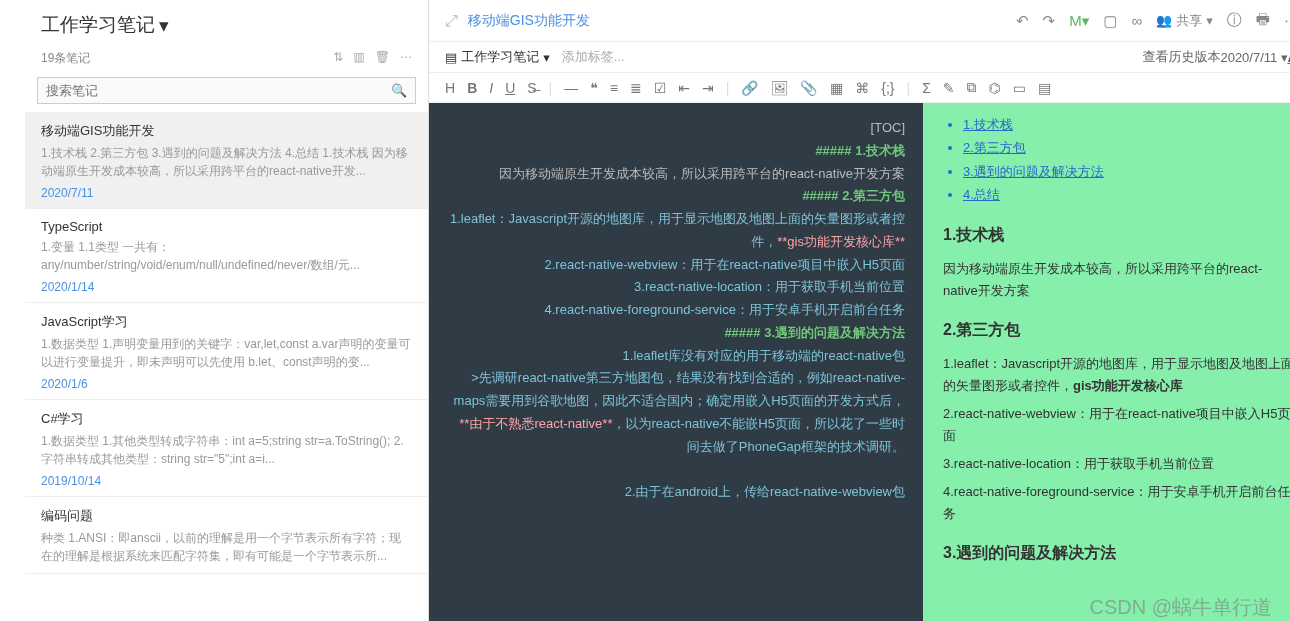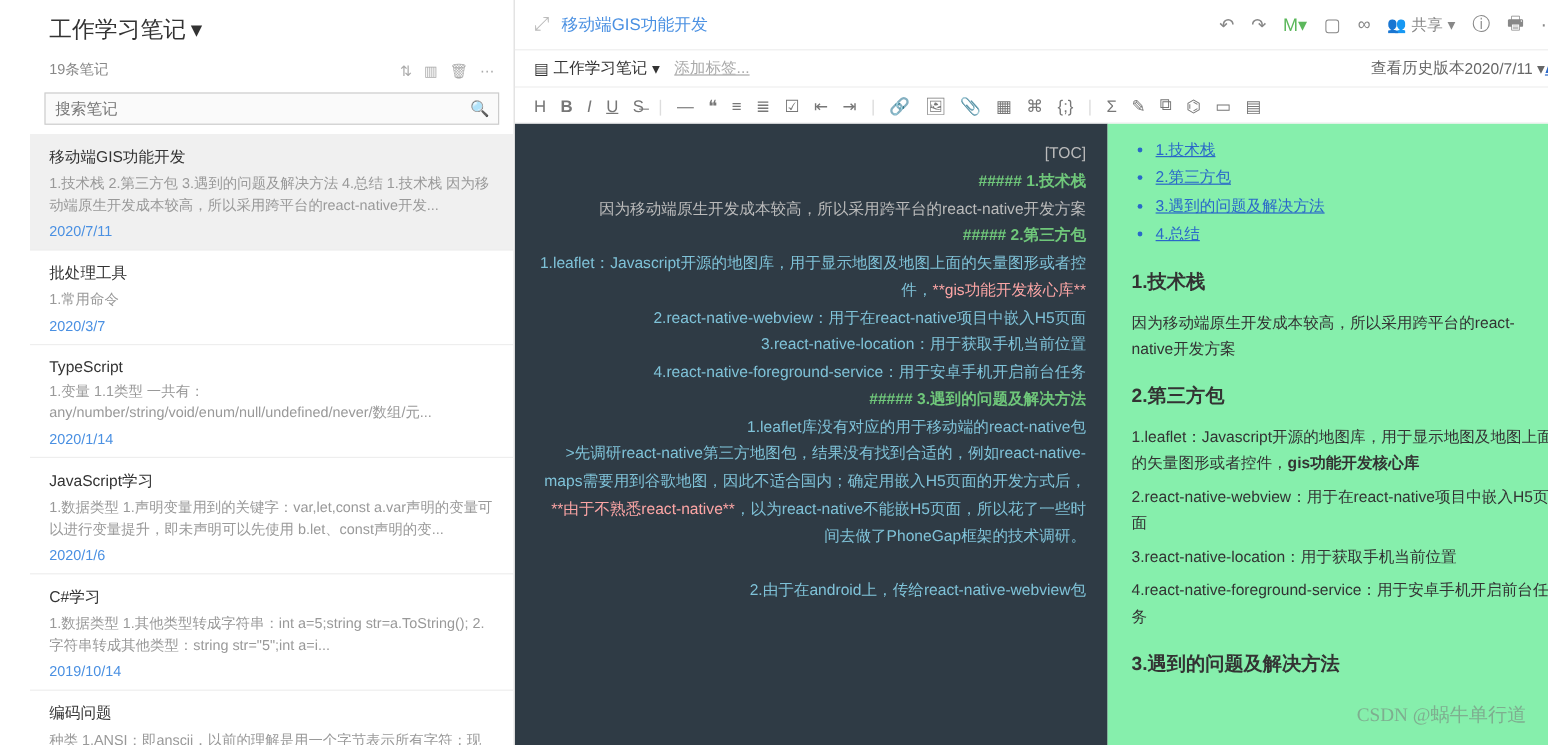--- a/index.html
+++ b/index.html
@@ -2,21 +2,21 @@
 <html><head>
 <meta charset="utf-8">
 <style>
 * { box-sizing: border-box; margin: 0; padding: 0; }
 body { font-family: "Microsoft YaHei", Arial, sans-serif; font-size: 13px; color: #333; overflow: hidden; width: 1290px; height: 621px; }
 .app { display: flex; width: 100%; height: 100%; margin-left: 25px; }
 
 
 .sidebar { width: 404px; border-right: 1px solid #ddd; display: flex; flex-direction: column; background: #fff; }
 .sb-title { padding: 12px 16px 8px; font-size: 19px; font-weight: 500; display: flex; align-items: center; gap: 4px; }
-.sb-subhead { display: flex; align-items: center; padding: 4px 16px 10px; color: #888; font-size: 12px; }
+.sb-subhead { display: flex; align-items: flex-start; padding: 4px 16px 10px; color: #888; font-size: 12px; }
 .sb-count { flex: 1; }
 .sb-tools { display: flex; gap: 10px; color: #aaa; }
 .sb-tools span { cursor: pointer; }
 .search-row { padding: 0 12px 8px; position: relative; }
 .search-row input { width: 100%; padding: 5px 30px 5px 8px; border: 1px solid #ccc; background: #fafafa; font-size: 13px; }
 .search-row .sicon { position: absolute; right: 20px; top: 6px; color: #999; }
 .note-list { flex: 1; overflow-y: auto; }
 .note { padding: 10px 16px 8px; border-bottom: 1px solid #eee; cursor: pointer; }
 .note.sel { background: #f0f0f0; }
 .note-title { font-size: 13px; color: #333; margin-bottom: 4px; }
@@ -29,21 +29,21 @@
 .tb-left { display: flex; align-items: center; gap: 10px; flex: 1; }
 .tb-icon { color: #bbb; font-size: 16px; }
 .doc-title { color: #4a90e2; font-size: 14px; }
 .tb-right { display: flex; align-items: center; gap: 14px; color: #888; font-size: 15px; }
 .tb-right span { cursor: pointer; }
 .share-btn { display: flex; align-items: center; gap: 4px; font-size: 13px; }
 .green { color: #5cb85c; }
 
 .secondbar { display: flex; align-items: center; padding: 6px 16px; gap: 12px; border-bottom: 1px solid #eee; }
 .crumb { display: flex; align-items: center; gap: 4px; font-size: 13px; }
-.tag-add { color: #aaa; font-size: 13px; text-decoration: underline; }
+.tag-add { color: #aaa; font-size: 13px; }
 .sb2-right { margin-left: auto; display: flex; gap: 0; align-items: center; color: #666; font-size: 13px; }
 .hist-link { cursor: pointer; }
 .ulA { color: #2a68c9; font-weight: bold; text-decoration: underline; font-size: 16px; }
 
 .toolbar { display: flex; align-items: center; padding: 6px 16px; gap: 12px; border-bottom: 1px solid #eee; color: #777; font-size: 14px; }
 .toolbar span { cursor: pointer; }
 .tsp { color: #ddd; }
 
 .editor-area { flex: 1; display: flex; overflow: hidden; }
 .md-src { flex: 1; background: #2f3b45; color: #ccc; padding: 14px 18px; font-size: 13px; line-height: 1.75; overflow-y: auto; font-family: "Microsoft YaHei", sans-serif; text-align: right; }
@@ -51,21 +51,21 @@
 .md-src .cyan { color: #7fc2d8; }
 .md-src .yel { color: #fca5a5; font-weight: normal; }
 .md-src .gray { color: #bbb; }
 .md-preview { width: 392px; background: #86efac; padding: 10px 20px 20px; overflow-y: auto; }
 .toc { margin: 0 0 18px 20px; }
 .toc li { color: #2a68c9; font-size: 13px; line-height: 1.8; list-style: disc; }
 .toc a { color: #2a68c9; text-decoration: underline; }
 .md-preview h2 { font-size: 16px; margin: 18px 0 12px; }
 .md-preview p { font-size: 13px; line-height: 1.7; margin-bottom: 6px; }
 
-.watermark { position: absolute; right: 18px; bottom: 14px; color: rgba(120,120,120,0.55); font-size: 16px; pointer-events: none; font-family: Liberation Serif, serif; }
+.watermark { position: absolute; right: 18px; bottom: 0; color: rgba(120,120,120,0.55); font-size: 20px; pointer-events: none; }
 </style>
 </head>
 <body>
 
 <div class="app">
   <div class="sidebar">
     <div class="sb-title">
       <span>工作学习笔记</span>
       <span>▾</span>
     </div>
@@ -80,25 +80,20 @@
     </div>
     <div class="search-row">
       <input type="text" placeholder="搜索笔记" style="">
       <span class="sicon">🔍</span>
     </div>
     <div class="note-list" id="note-list">
         <div class="note sel">
           <div class="note-title">移动端GIS功能开发</div>
           <div class="note-snip">1.技术栈 2.第三方包 3.遇到的问题及解决方法 4.总结 1.技术栈 因为移动端原生开发成本较高，所以采用跨平台的react-native开发...</div>
           <div class="note-date">2020/7/11</div>
-        </div>
-        <div class="note">
-          <div class="note-title">批处理工具</div>
-          <div class="note-snip">1.常用命令</div>
-          <div class="note-date">2020/3/7</div>
         </div>
         <div class="note">
           <div class="note-title">TypeScript</div>
           <div class="note-snip">1.变量 1.1类型 一共有：any/number/string/void/enum/null/undefined/never/数组/元...</div>
           <div class="note-date">2020/1/14</div>
         </div>
         <div class="note">
           <div class="note-title">JavaScript学习</div>
           <div class="note-snip">1.数据类型 1.声明变量用到的关键字：var,let,const a.var声明的变量可以进行变量提升，即未声明可以先使用 b.let、const声明的变...</div>
           <div class="note-date">2020/1/6</div>

